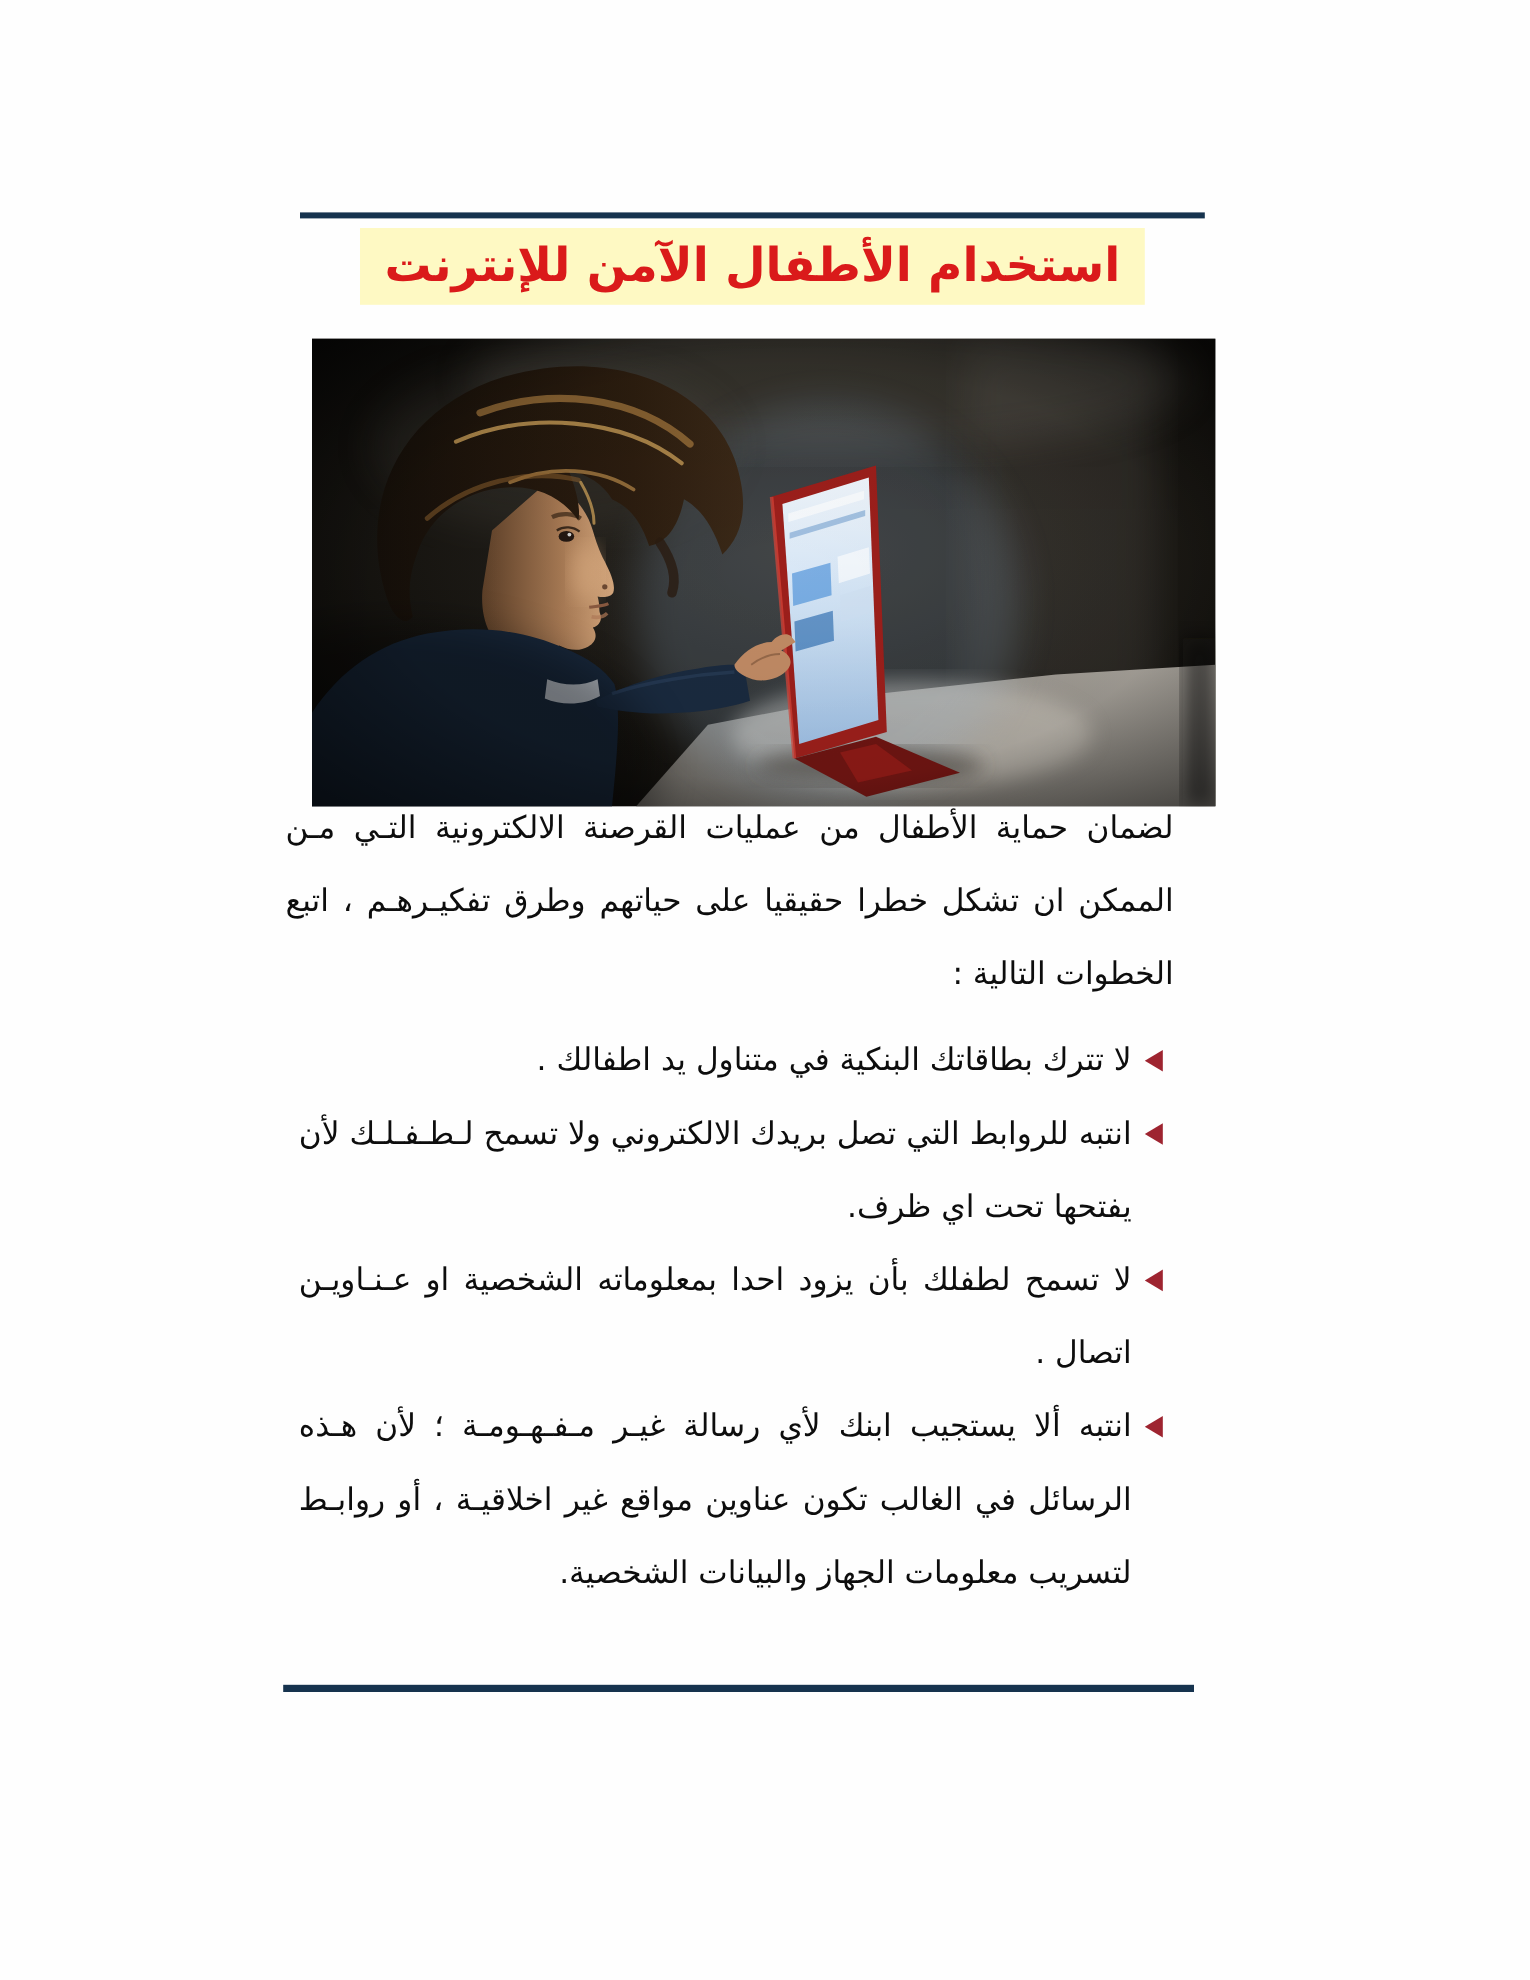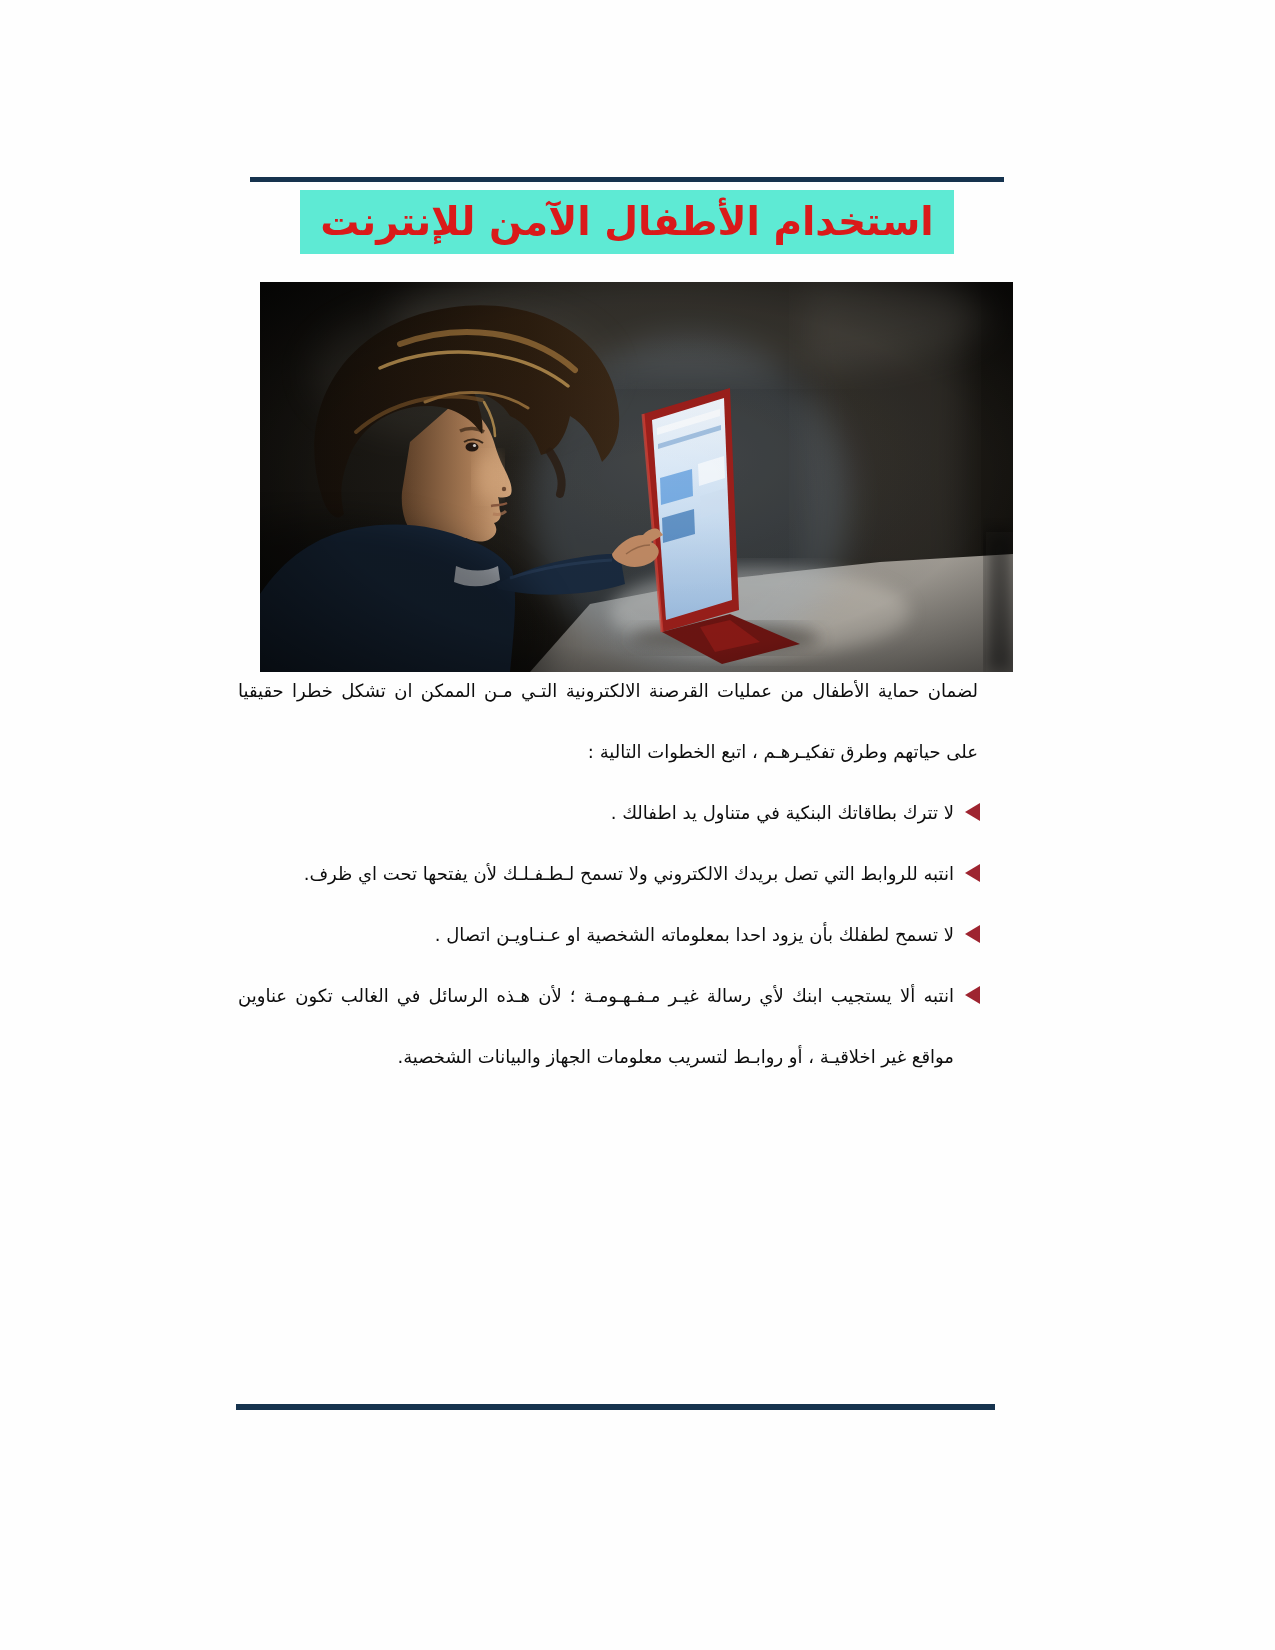--- a/index.html
+++ b/index.html
@@ -5,31 +5,31 @@
   html,body{margin:0;padding:0;background:#ffffff;}
   .page{
     position:relative;width:1275px;height:1650px;background:#fefefe;
     font-family:"DejaVu Sans",sans-serif;overflow:hidden;color:#0d0d0d;
   }
   .rule{position:absolute;background:#16334e;}
   .rule-top{left:250px;top:177px;width:754px;height:5px;}
   .rule-bottom{left:236px;top:1404px;width:759px;height:6px;}
   .title-wrap{position:absolute;left:250px;top:190px;width:754px;text-align:center;}
   .title{
-    display:inline-block;margin:0;background:#5eead4;color:#da1a1a;
+    display:inline-block;margin:0;background:#fef9c3;color:#da1a1a;
     font-size:39px;font-weight:bold;line-height:64px;padding:0 20px;direction:rtl;
   }
   .photo{position:absolute;left:260px;top:282px;width:753px;height:390px;}
   .photo svg{display:block;width:100%;height:100%;}
   .content{
     position:absolute;right:297px;top:660px;width:740px;
-    direction:rtl;font-size:18px;line-height:61px;text-align:justify;
+    direction:rtl;font-size:26px;line-height:61px;text-align:justify;
   }
   .intro{margin:0;}
-  .steps{list-style:none;margin:0;padding:0;}
+  .steps{list-style:none;margin:11px;padding:0;}
   .steps li{position:relative;padding-right:24px;margin:0;}
   .tri{
     position:absolute;right:-2px;top:21px;width:0;height:0;
     border-top:9px solid transparent;border-bottom:9px solid transparent;
     border-right:15px solid #9e2430;
   }
 </style>
 </head>
 <body>
 

